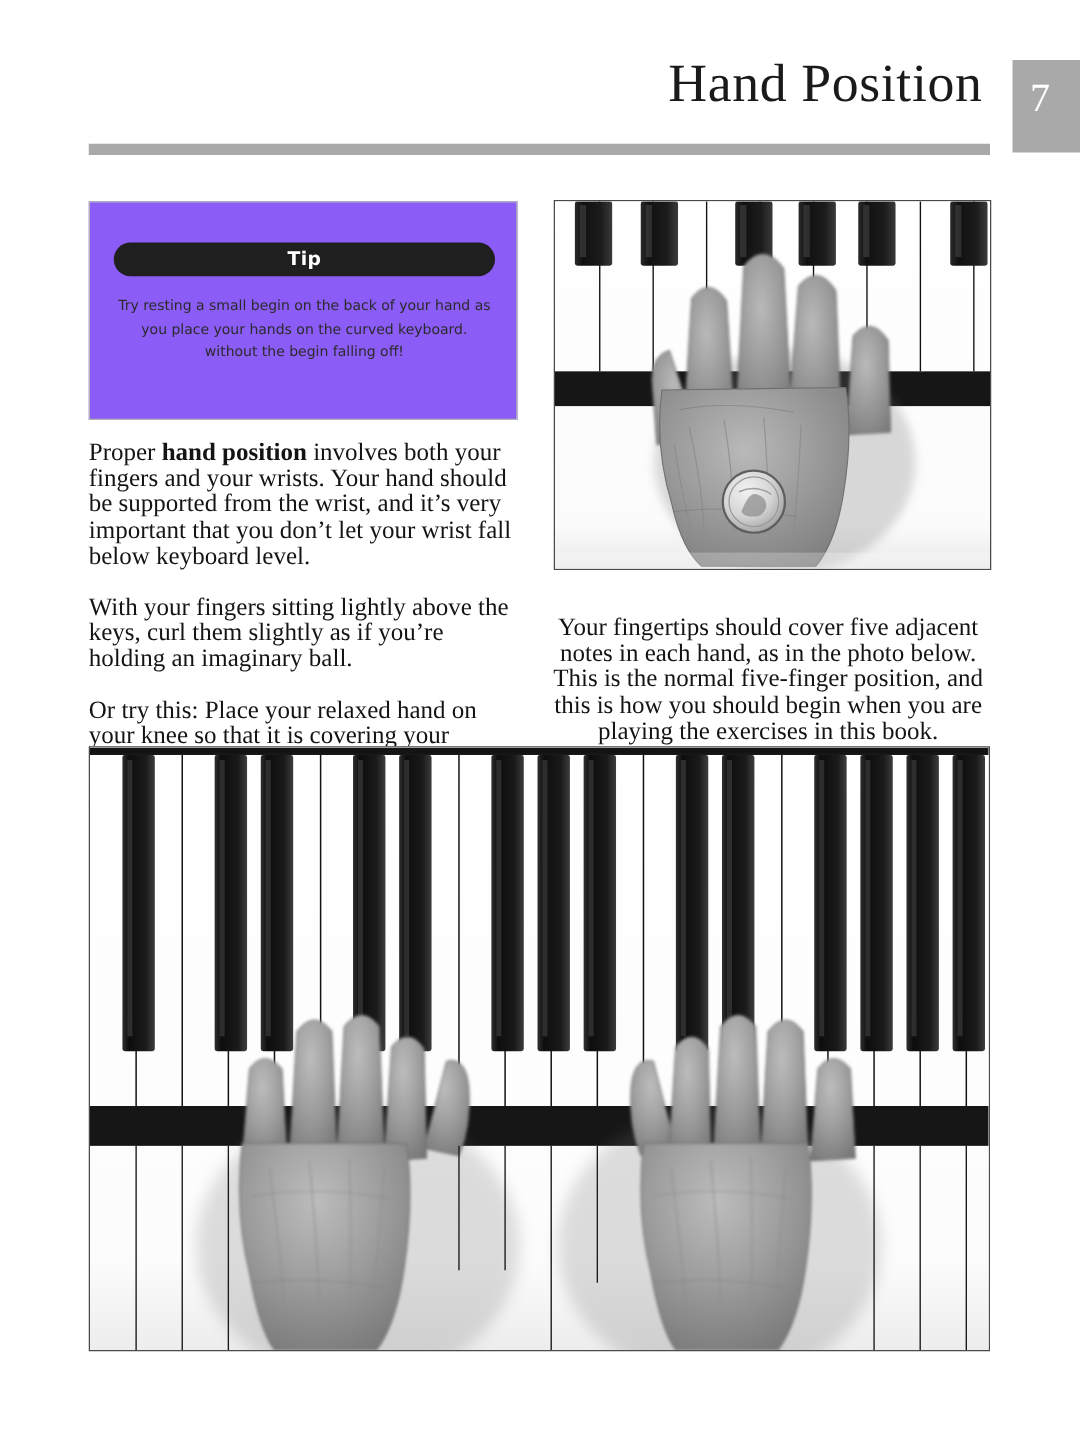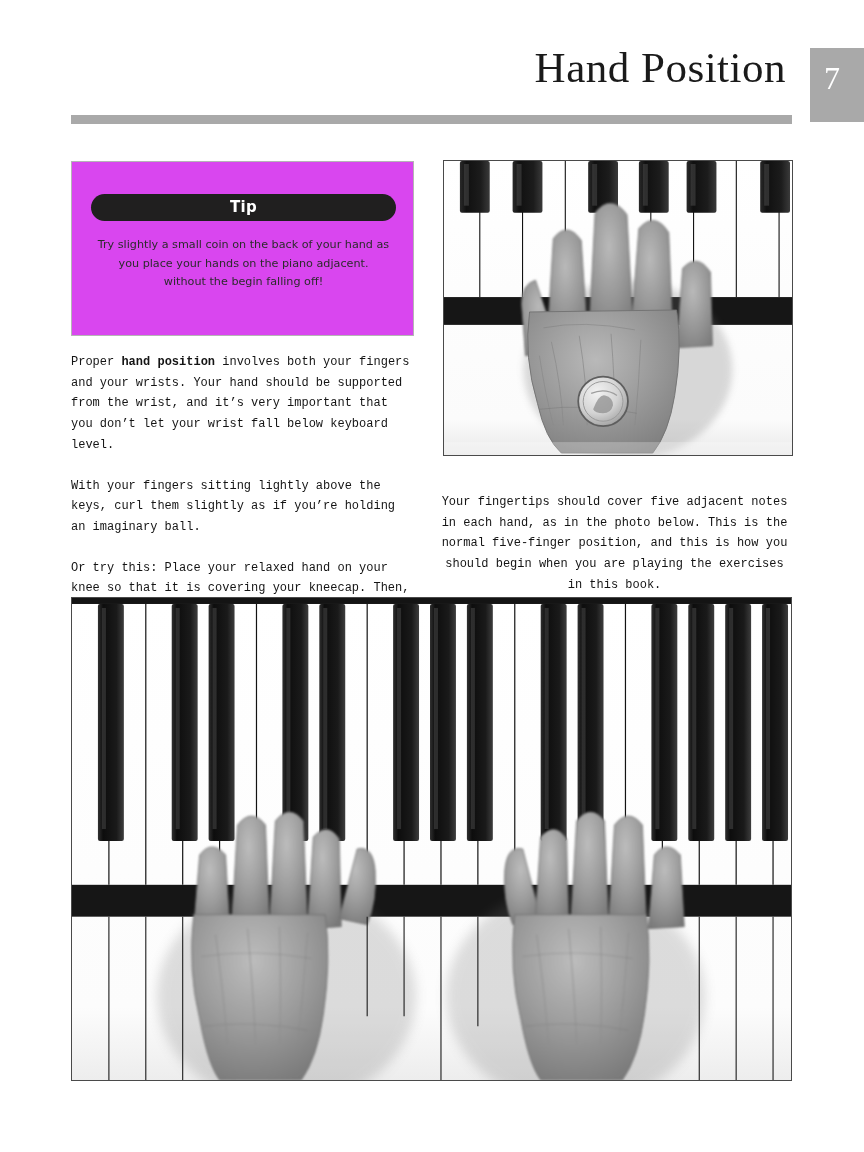--- a/index.html
+++ b/index.html
@@ -61,21 +61,21 @@
     background: #a9a9a9;
   }
 
   
   #tip-box {
     position: absolute;
     left: 71px;
     top: 161px;
     width: 343px;
     height: 175px;
-    background: #d946ef;
+    background: #8b5cf6;
     border: 1px solid #b5b5b5;
     box-sizing: border-box;
   }
   #tip-pill {
     position: absolute;
     left: 19px;
     top: 32px;
     width: 305px;
     height: 27px;
     background: #201f1f;
@@ -104,22 +104,22 @@
     font-family: "DejaVu Sans", sans-serif;
     font-size: 11.2px;
     line-height: 18.5px;
     color: #2b2b2b;
   }
   #tip-body span { display: block; }
 
   
   .col-text {
     position: absolute;
-    font-family: Liberation Mono, monospace;
-    font-size: 12px;
+    font-family: Liberation Serif, serif;
+    font-size: 20px;
     line-height: 20.7px;
     color: #141414;
   }
   #col-left  { left: 71px;  top: 352px; width: 343px; }
   #col-right { left: 437px; top: 492px; width: 355px; text-align: center; }
   .para { margin: 0 0 20px 0; }
   .para:last-child { margin-bottom: 0; }
   .para b { font-weight: bold; }
 
   
@@ -153,22 +153,22 @@
     <div id="page-number">7</div>
   </div>
   <div id="header-rule"></div>
 </div>
 
 <div id="tip-box">
   <div id="tip-pill">
     <div id="tip-pill-label">Tip</div>
   </div>
   <div id="tip-body">
-    <span>Try slightly a small coin on the back of your hand as</span>
-    <span>you place your hands on the piano adjacent.</span>
+    <span>Try resting a small begin on the back of your hand as</span>
+    <span>you place your hands on the curved keyboard.</span>
     <span>without the begin falling off!</span>
   </div>
 </div>
 
 <div id="col-left" class="col-text">
   <p class="para"><span>Proper </span><b>hand position</b><span> involves both your fingers and your wrists. Your hand should be supported from the wrist, and it’s very important that you don’t let your wrist fall below keyboard level.</span></p>
   <p class="para">With your fingers sitting lightly above the keys, curl them slightly as if you’re holding an imaginary ball.</p>
   <p class="para">Or try this: Place your relaxed hand on your knee so that it is covering your kneecap. Then, carefully lift your hand from your knee to the keyboard and it will be in the proper, curved position.</p>
 </div>
 

